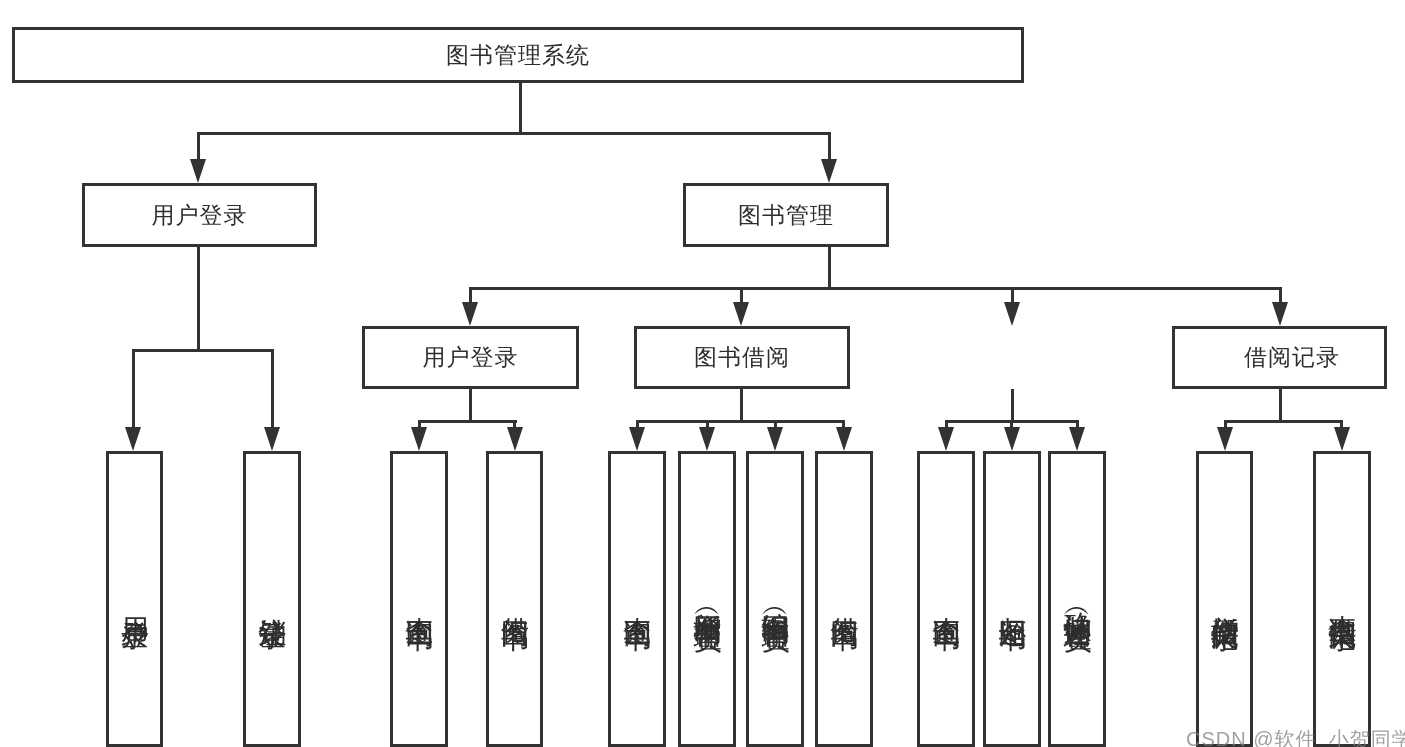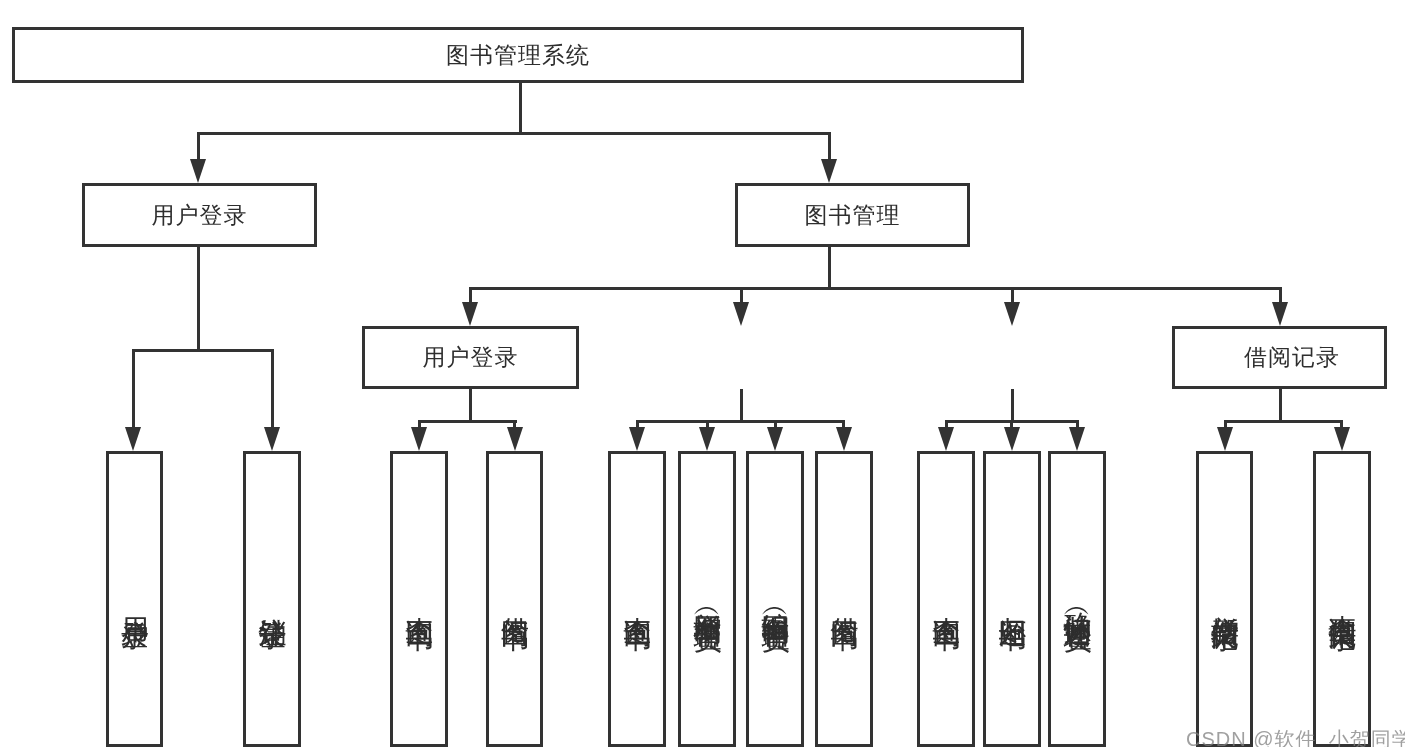--- a/index.html
+++ b/index.html
@@ -65,26 +65,29 @@
 <div class="canvas">
 
   <div class="bx" style="left:12px;top:13px;width:1012px;height:56px;">
     <span>图书管理系统</span>
   </div>
 
   <div class="bx" style="left:82px;top:169px;width:235px;height:64px;">
     <span>用户登录</span>
   </div>
 
-  <div class="bx" style="left:735px;top:169px;width:235px;height:64px;">
+  <div class="bx" style="left:683px;top:169px;width:206px;height:64px;">
     <span>图书管理</span>
   </div>
 
   <div class="bx" style="left:362px;top:312px;width:217px;height:63px;">
     <span>用户登录</span>
+  </div>
+  <div class="bx" style="left:634px;top:312px;width:216px;height:63px;">
+    <span>图书借阅</span>
   </div>
   <div class="bx" style="left:1172px;top:312px;width:215px;height:63px;padding-left:25px;">
     <span>借阅记录</span>
   </div>
 
   <div class="vbx" style="left:106px;width:57px;">
     <span class="vtext">用户登录</span>
   </div>
   <div class="vbx" style="left:243px;width:58px;">
     <span class="vtext">注销登录</span>

